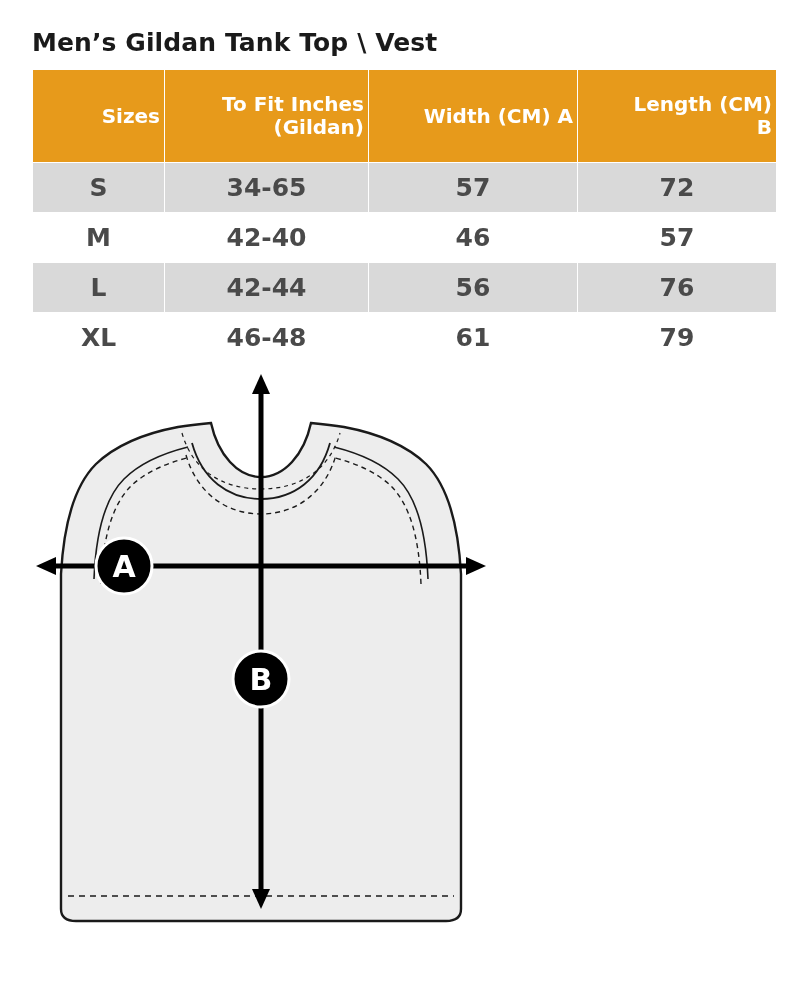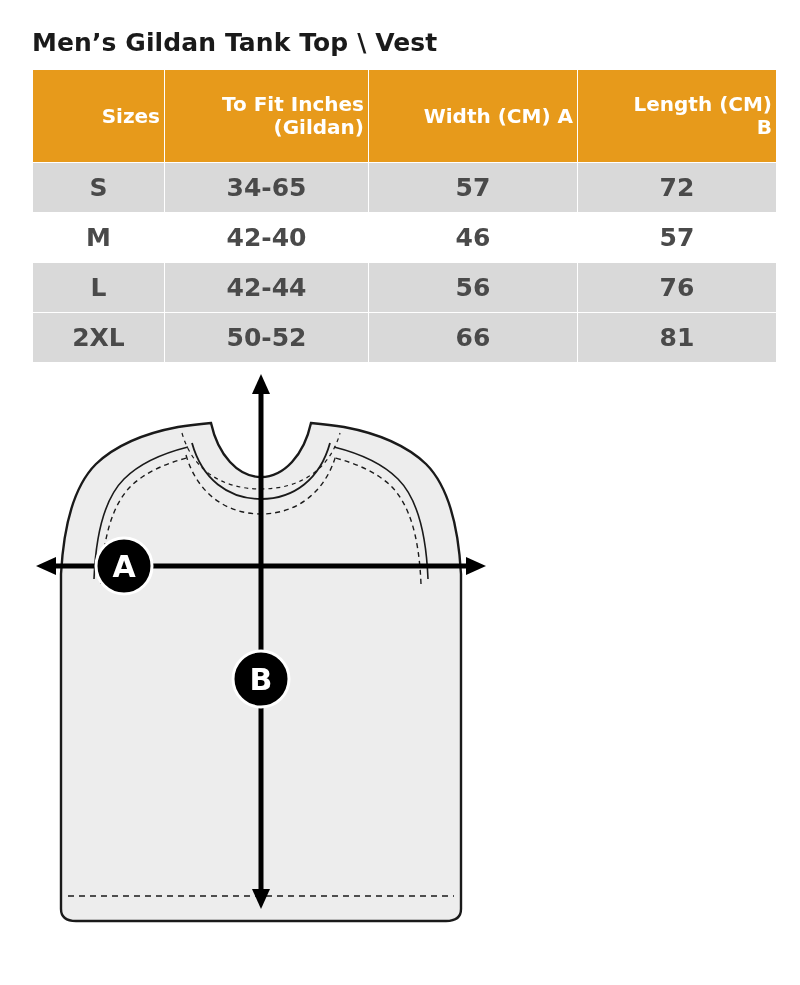--- a/index.html
+++ b/index.html
@@ -131,25 +131,25 @@
         <td>42-40</td>
         <td>46</td>
         <td>57</td>
       </tr>
       <tr class="row-shaded">
         <td>L</td>
         <td>42-44</td>
         <td>56</td>
         <td>76</td>
       </tr>
-      <tr class="row-shaded">
-        <td>2XL</td>
-        <td>50-52</td>
-        <td>66</td>
-        <td>81</td>
+      <tr class="row-plain">
+        <td>XL</td>
+        <td>46-48</td>
+        <td>61</td>
+        <td>79</td>
       </tr>
     </tbody>
   </table>
 
   <div class="diagram-wrap">
     <svg class="garment" width="800" height="570" viewBox="0 0 800 570">
 
       <g>
         <path d="M55 205
                  C 58 150, 70 115, 90 95

